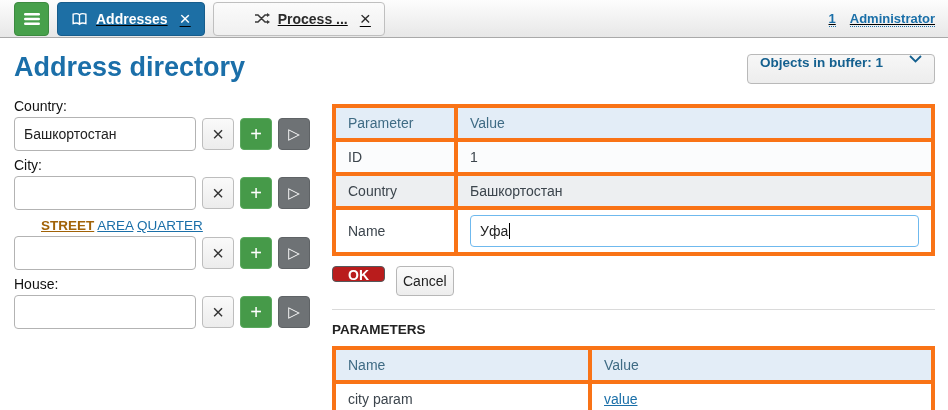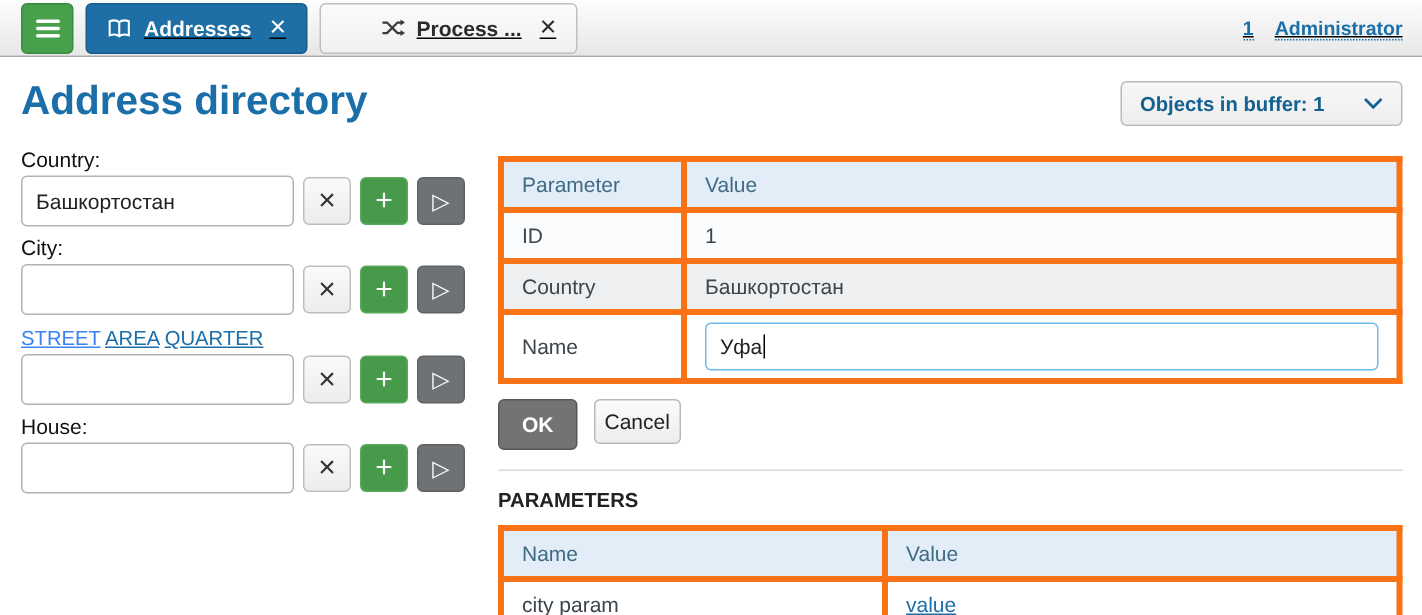--- a/index.html
+++ b/index.html
@@ -43,29 +43,29 @@
     display:flex; align-items:center; justify-content:center; cursor:pointer;
     flex:none; }
   .btn-clear { background:linear-gradient(#fafafa,#ececec);
     border:1px solid #bdbdbd; color:#333; font-size:20px; }
   .btn-add { background:#469a49; border:1px solid #5aa85e; color:#fff;
     font-size:20px; }
   .btn-play { background:#6e7275; border:1px solid #5f6366; color:#fff;
     font-size:15px; }
   .street-links { margin:8px 0 3px; font-size:13.5px; }
   .street-links a { cursor:pointer; }
-  .link-active { color:#3b82f6; font-weight:normal; text-decoration:underline; }
+  .link-active { color:#a16207; font-weight:bold; text-decoration:underline;margin-left:27px; }
   .link-plain { color:#1a6fa8; text-decoration:underline; }
 
   
   .editor-header { display:flex; align-items:flex-start; margin-bottom:20px; }
   .help-link { color:#1b6fa9; text-decoration:underline; cursor:pointer; }
   .buffer-dd { margin-left:auto; height:30px; margin-top:2px;
     background:linear-gradient(#f7f7f7,#ededed); border:1px solid #b9b9b9;
-    border-radius:4px; display:flex; align-items:center; gap:26px;
+    border-radius:4px; display:flex; align-items:flex-start; gap:26px;
     padding:0 12px; cursor:pointer; }
   .buffer-dd span { font-size:13.5px; font-weight:bold; color:#14608f; }
 
   
   table { border-collapse:collapse; width:100%; }
   .grid { border:1px solid #c7d8e4; }
   .grid th, .grid td { border:4px solid #f97316; text-align:left;
     font-weight:normal; font-size:14px; padding:7px 12px; }
   .grid th { background:#e3edf7; color:#3f6b84; }
   .grid td { color:#3c454d; }
@@ -74,23 +74,23 @@
   .row-country td { background:#edeff1; }
   .row-name td { background:#fff; padding-top:5px; padding-bottom:5px; }
   .row-name td.pcell { padding-top:12px; padding-bottom:12px; }
   .name-input-wrap { height:32px; border:1px solid #6fb9ee; border-radius:4px;
     display:flex; align-items:center; padding:0 9px; font-size:14px;
     color:#222; background:#fff; cursor:text; }
   .caret { display:inline-block; width:1px; height:16px; background:#000;
     margin-left:1px; }
 
   .editor-buttons { display:flex; gap:11px; margin-top:10px; }
-  .btn-ok { background:#737373; border:1px solid #55585b; color:#fff;
+  .btn-ok { background:#b91c1c; border:1px solid #55585b; color:#fff;
     font-size:14px; font-weight:bold; border-radius:4px; padding:0 15px;
-    height:34px; cursor:pointer; }
+    height:16px; cursor:pointer; }
   .btn-cancel { background:linear-gradient(#fbfbfb,#ededed);
     border:1px solid #b7b7b7; color:#222; font-size:14px; border-radius:4px;
     padding:0 6px; height:30px; cursor:pointer; }
 
   .section-divider { border:none; border-top:1px solid #dadada; margin:13px 0 12px; }
   .params-title { font-size:13.5px; font-weight:bold; color:#222;
     margin-bottom:9px; }
   .params-table .name-col { width:256px; }
   .value-link { color:#1a6fa8; text-decoration:underline; cursor:pointer; }
 </style>

